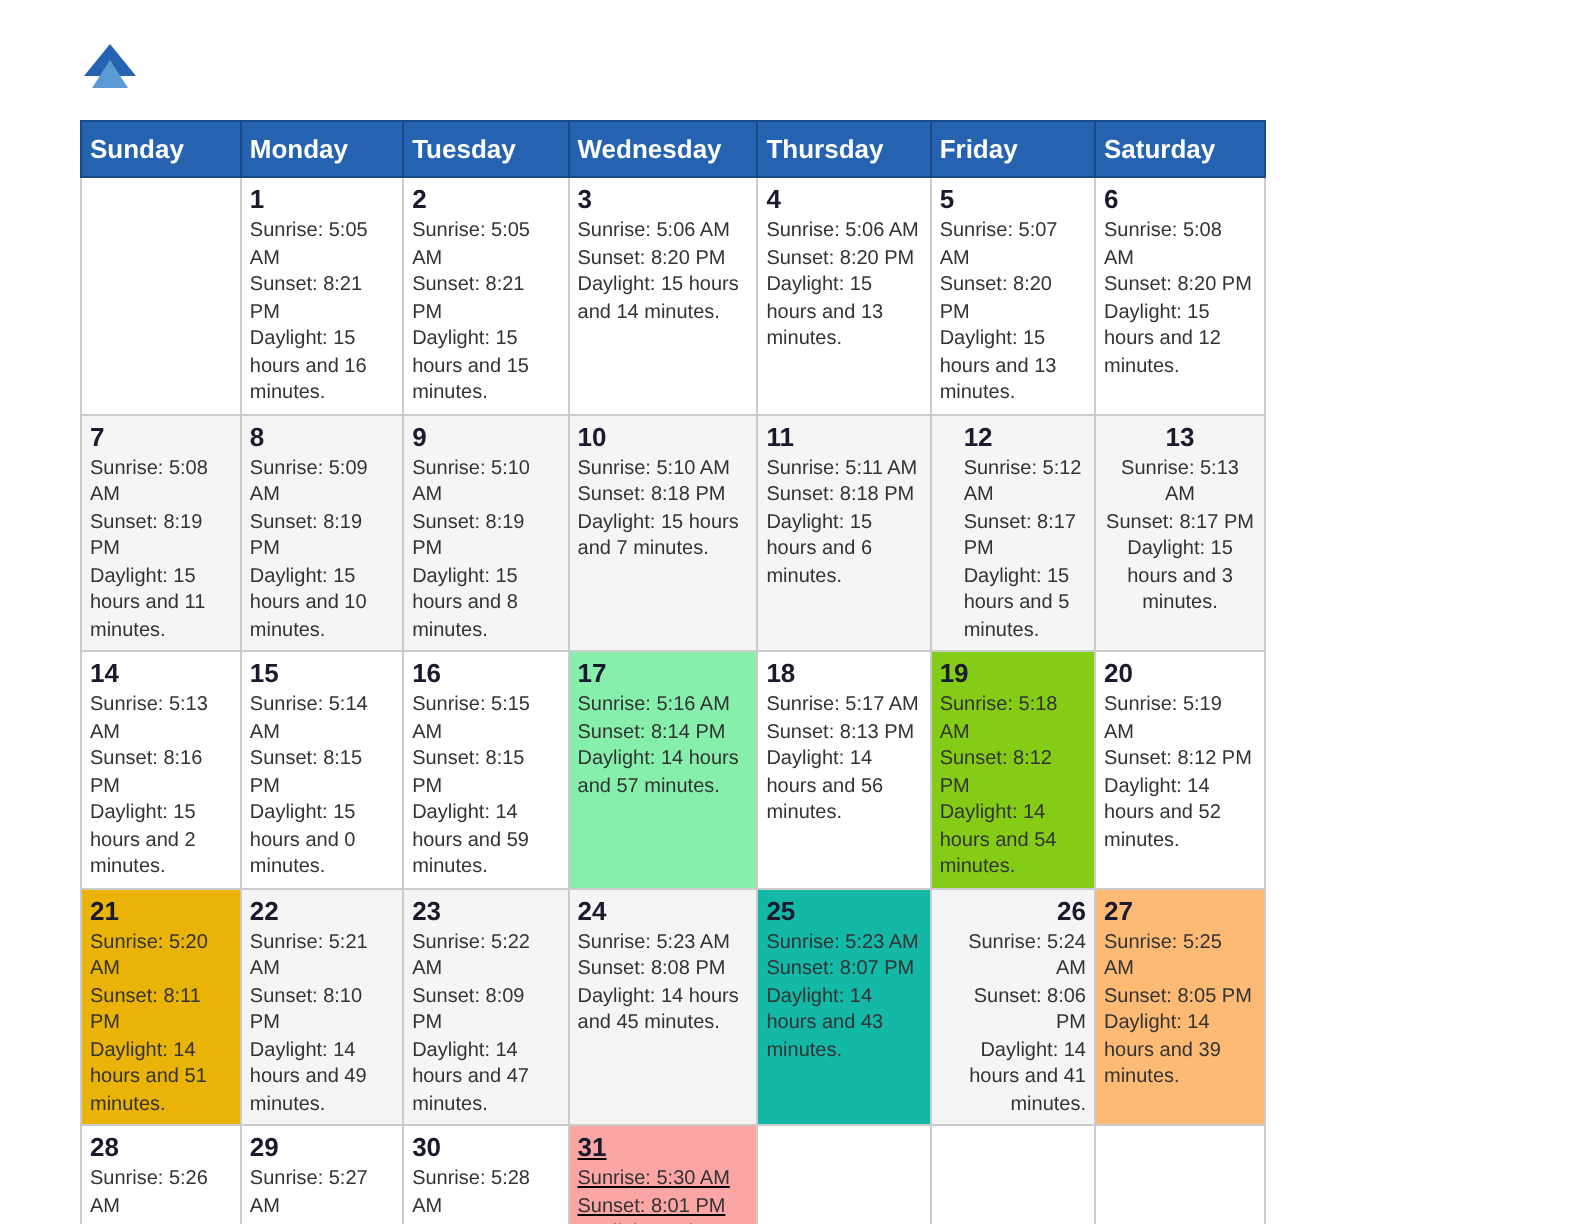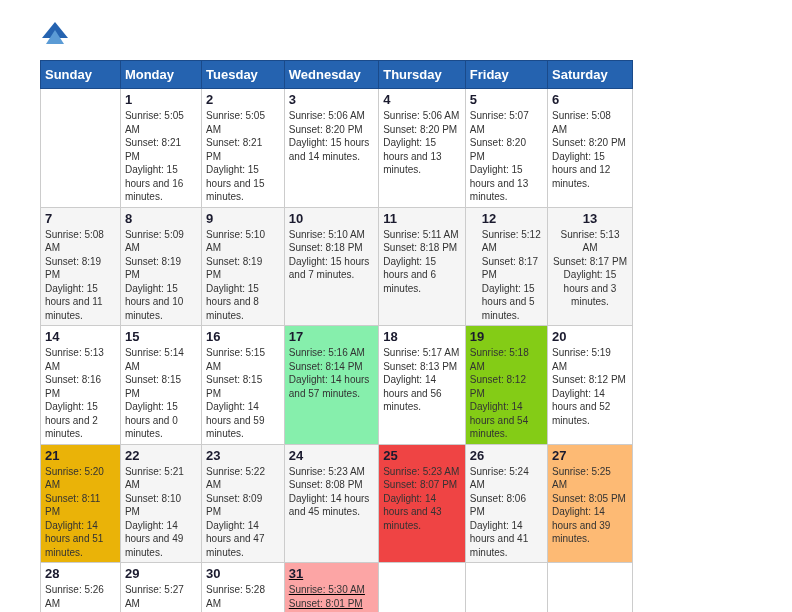--- a/index.html
+++ b/index.html
@@ -232,25 +232,25 @@
             <div class="day-info">Sunrise: 5:21 AM<br>Sunset: 8:10 PM<br>Daylight: 14 hours and 49 minutes.</div>
           </td>
           <td style="background: rgb(245, 245, 245);">
             <span class="day-num">23</span>
             <div class="day-info">Sunrise: 5:22 AM<br>Sunset: 8:09 PM<br>Daylight: 14 hours and 47 minutes.</div>
           </td>
           <td style="background: rgb(245, 245, 245);">
             <span class="day-num">24</span>
             <div class="day-info">Sunrise: 5:23 AM<br>Sunset: 8:08 PM<br>Daylight: 14 hours and 45 minutes.</div>
           </td>
-          <td style="background: #ef4444;">
+          <td style="background: #14b8a6;">
             <span class="day-num">25</span>
             <div class="day-info">Sunrise: 5:23 AM<br>Sunset: 8:07 PM<br>Daylight: 14 hours and 43 minutes.</div>
           </td>
-          <td style="background: rgb(245, 245, 245);">
+          <td style="background: rgb(245, 245, 245); text-align: right;">
             <span class="day-num">26</span>
             <div class="day-info">Sunrise: 5:24 AM<br>Sunset: 8:06 PM<br>Daylight: 14 hours and 41 minutes.</div>
           </td>
           <td style="background: #fdba74;">
             <span class="day-num">27</span>
             <div class="day-info">Sunrise: 5:25 AM<br>Sunset: 8:05 PM<br>Daylight: 14 hours and 39 minutes.</div>
           </td>
         </tr>
         <tr>
           <td style="background: rgb(255, 255, 255);">

